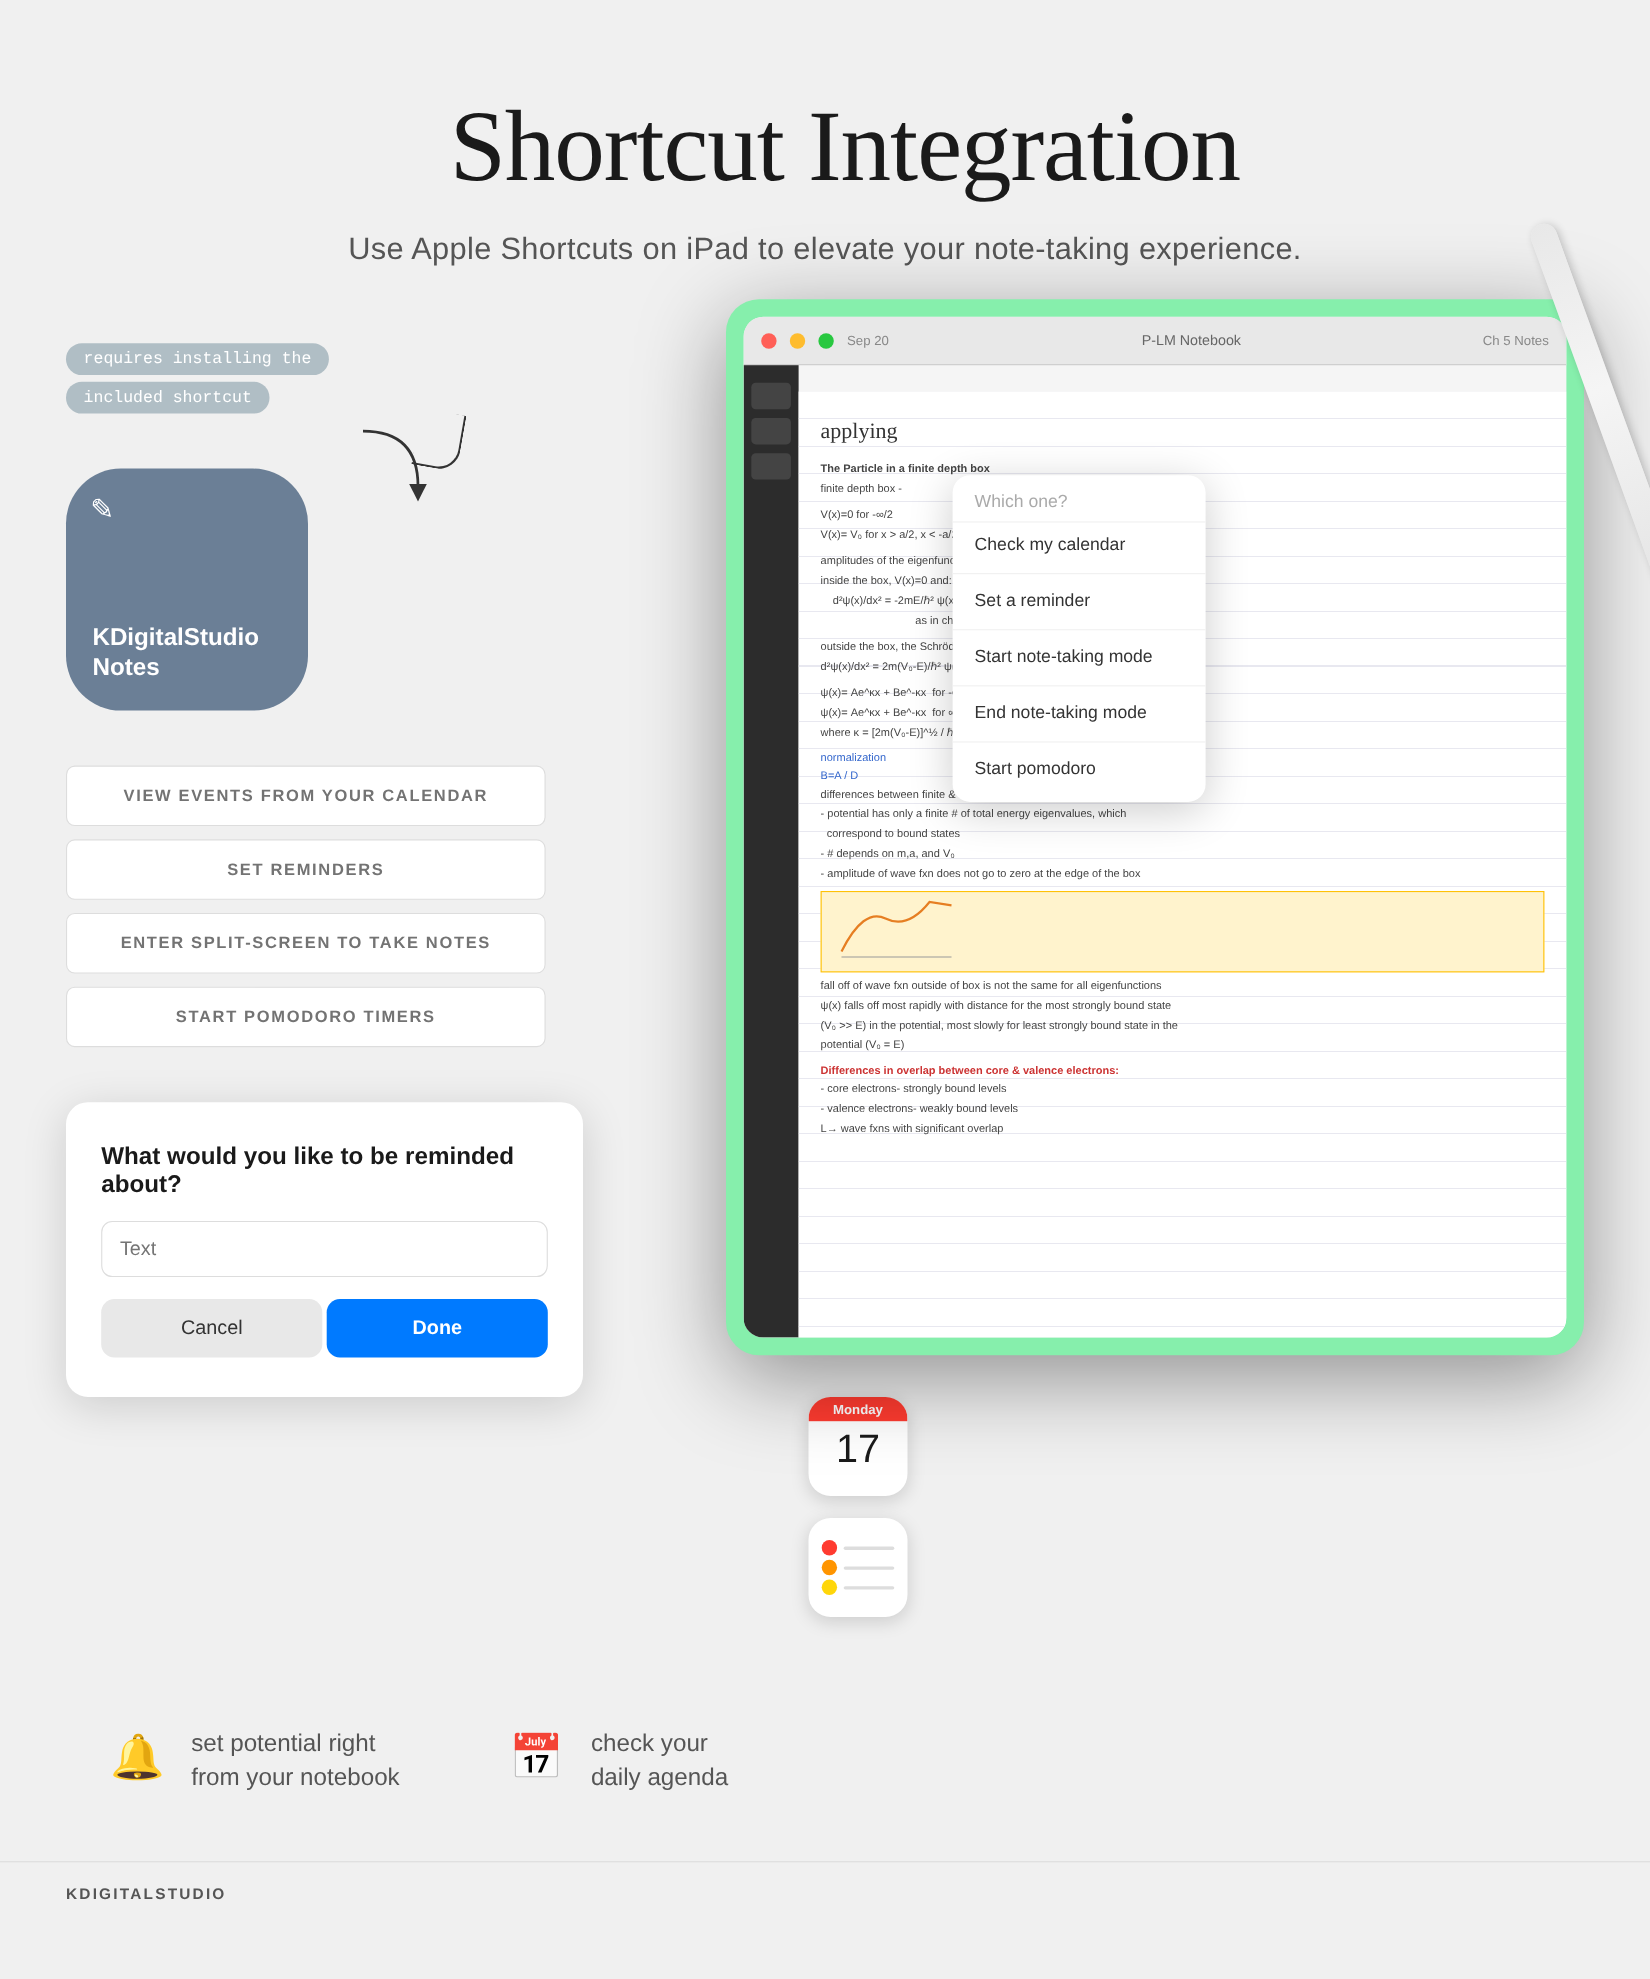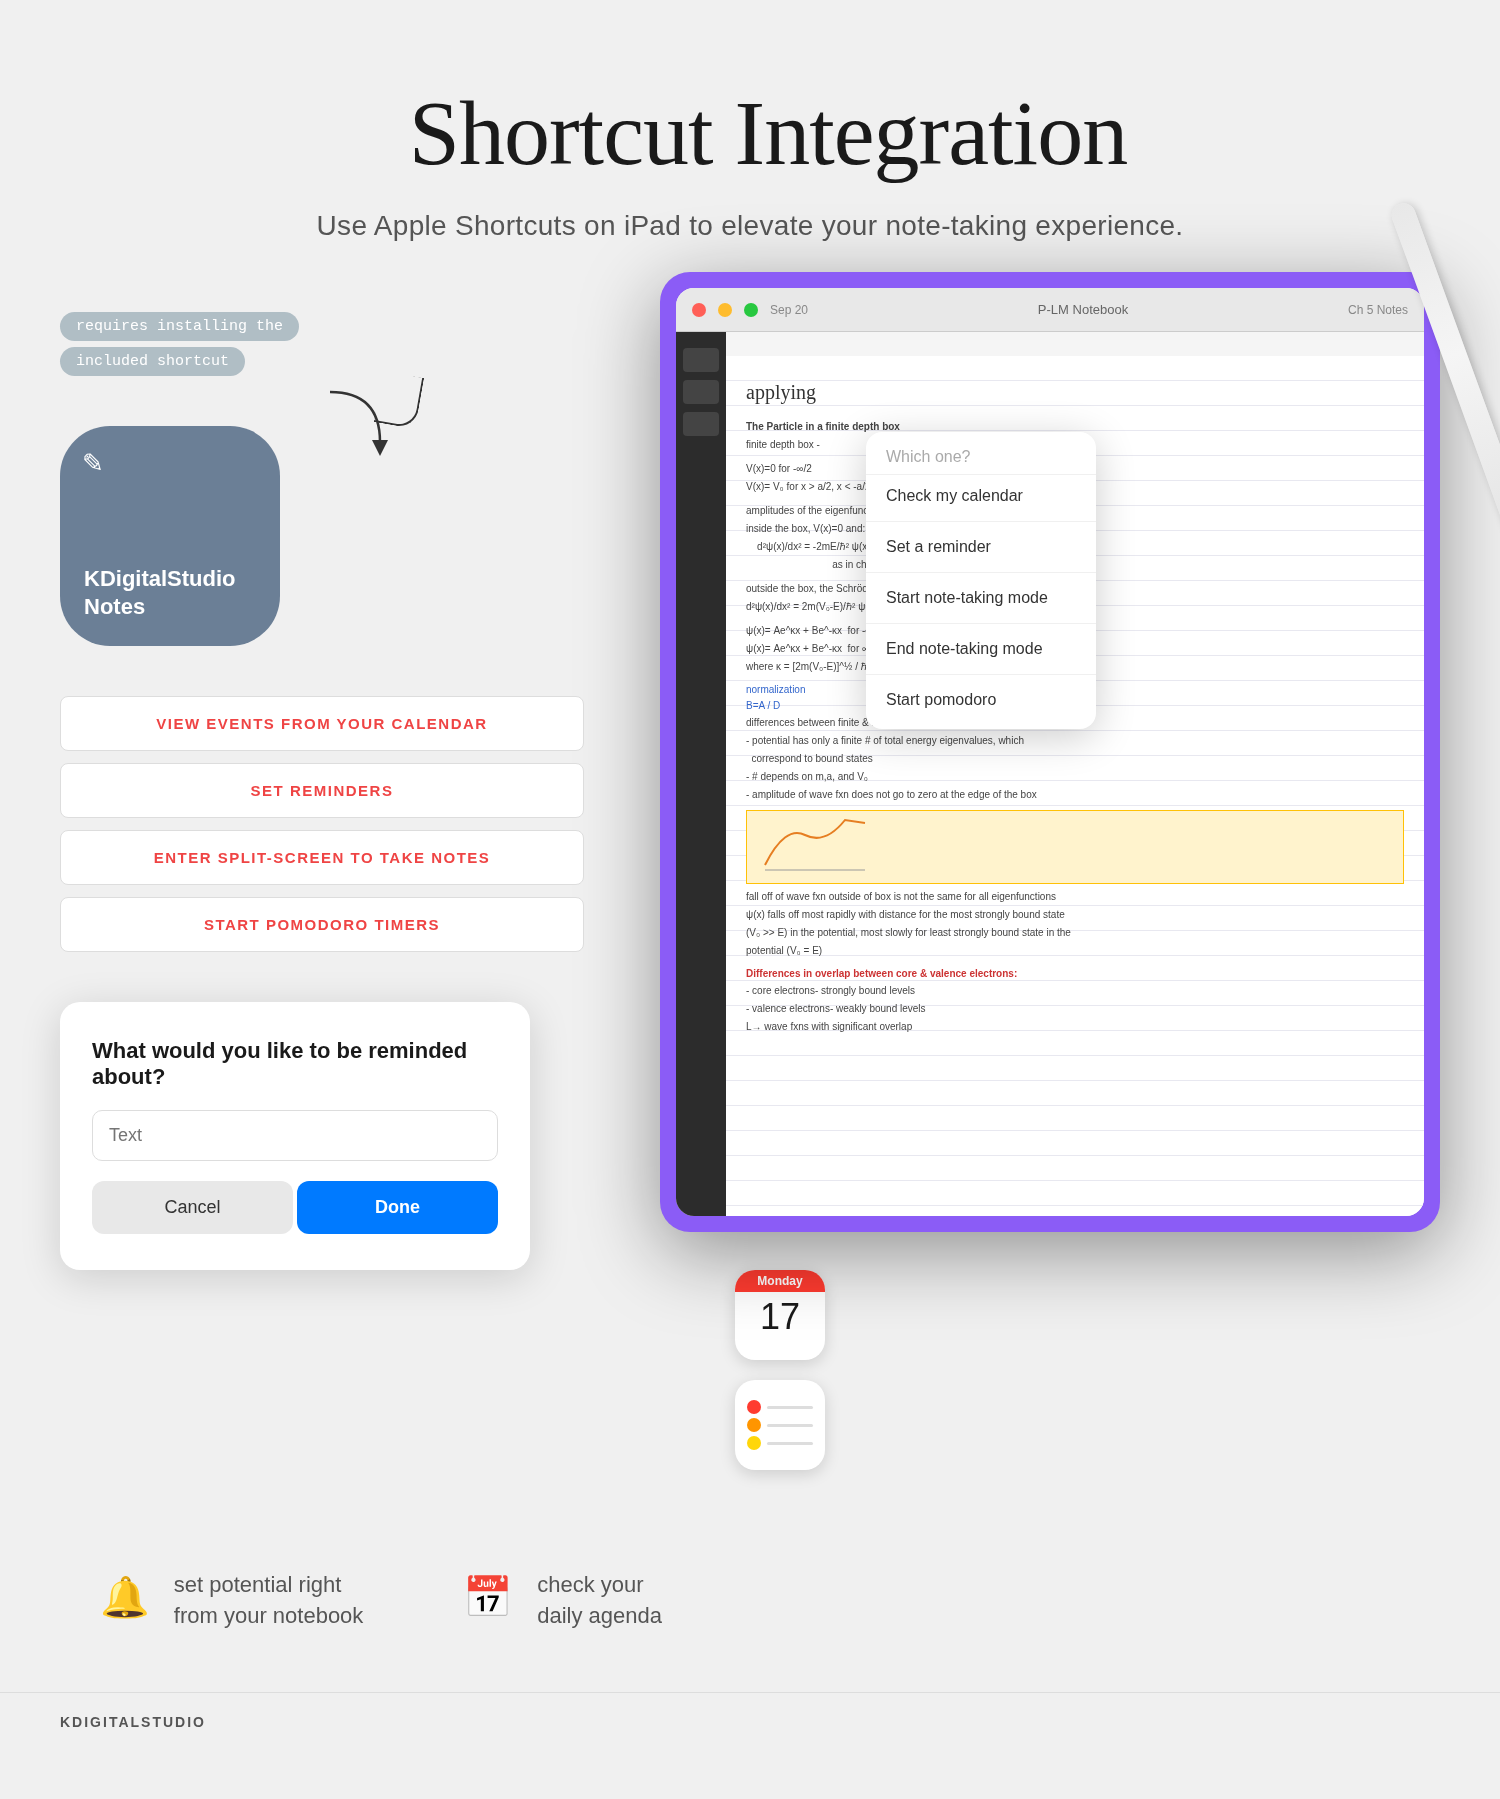--- a/index.html
+++ b/index.html
@@ -128,25 +128,25 @@
       margin-bottom: 50px;
     }
     .feature-btn {
       background: white;
       border: 1.5px solid #ddd;
       border-radius: 8px;
       padding: 18px 28px;
       font-size: 15px;
       font-weight: 700;
       letter-spacing: 1.5px;
-      color: #ef4444;
+      color: #737373;
       text-align: center;
       cursor: pointer;
       text-transform: uppercase;
-      width: 524px;
+      width: 436px;
     }
 
     
     .reminder-dialog {
       background: white;
       border-radius: 20px;
       padding: 36px 32px;
       width: 470px;
       box-shadow: 0 8px 40px rgba(0,0,0,0.15);
     }
@@ -203,21 +203,21 @@
     .ipad-container {
       position: relative;
       width: 780px;
       margin-left: auto;
     }
 
     
     .ipad-frame {
       width: 780px;
       height: 960px;
-      background: #8b5cf6;
+      background: #86efac;
       border-radius: 30px;
       padding: 16px;
       box-shadow: 0 20px 80px rgba(0,0,0,0.4);
       position: relative;
     }
     .ipad-screen {
       width: 100%;
       height: 100%;
       background: #f5f5f5;
       border-radius: 18px;

